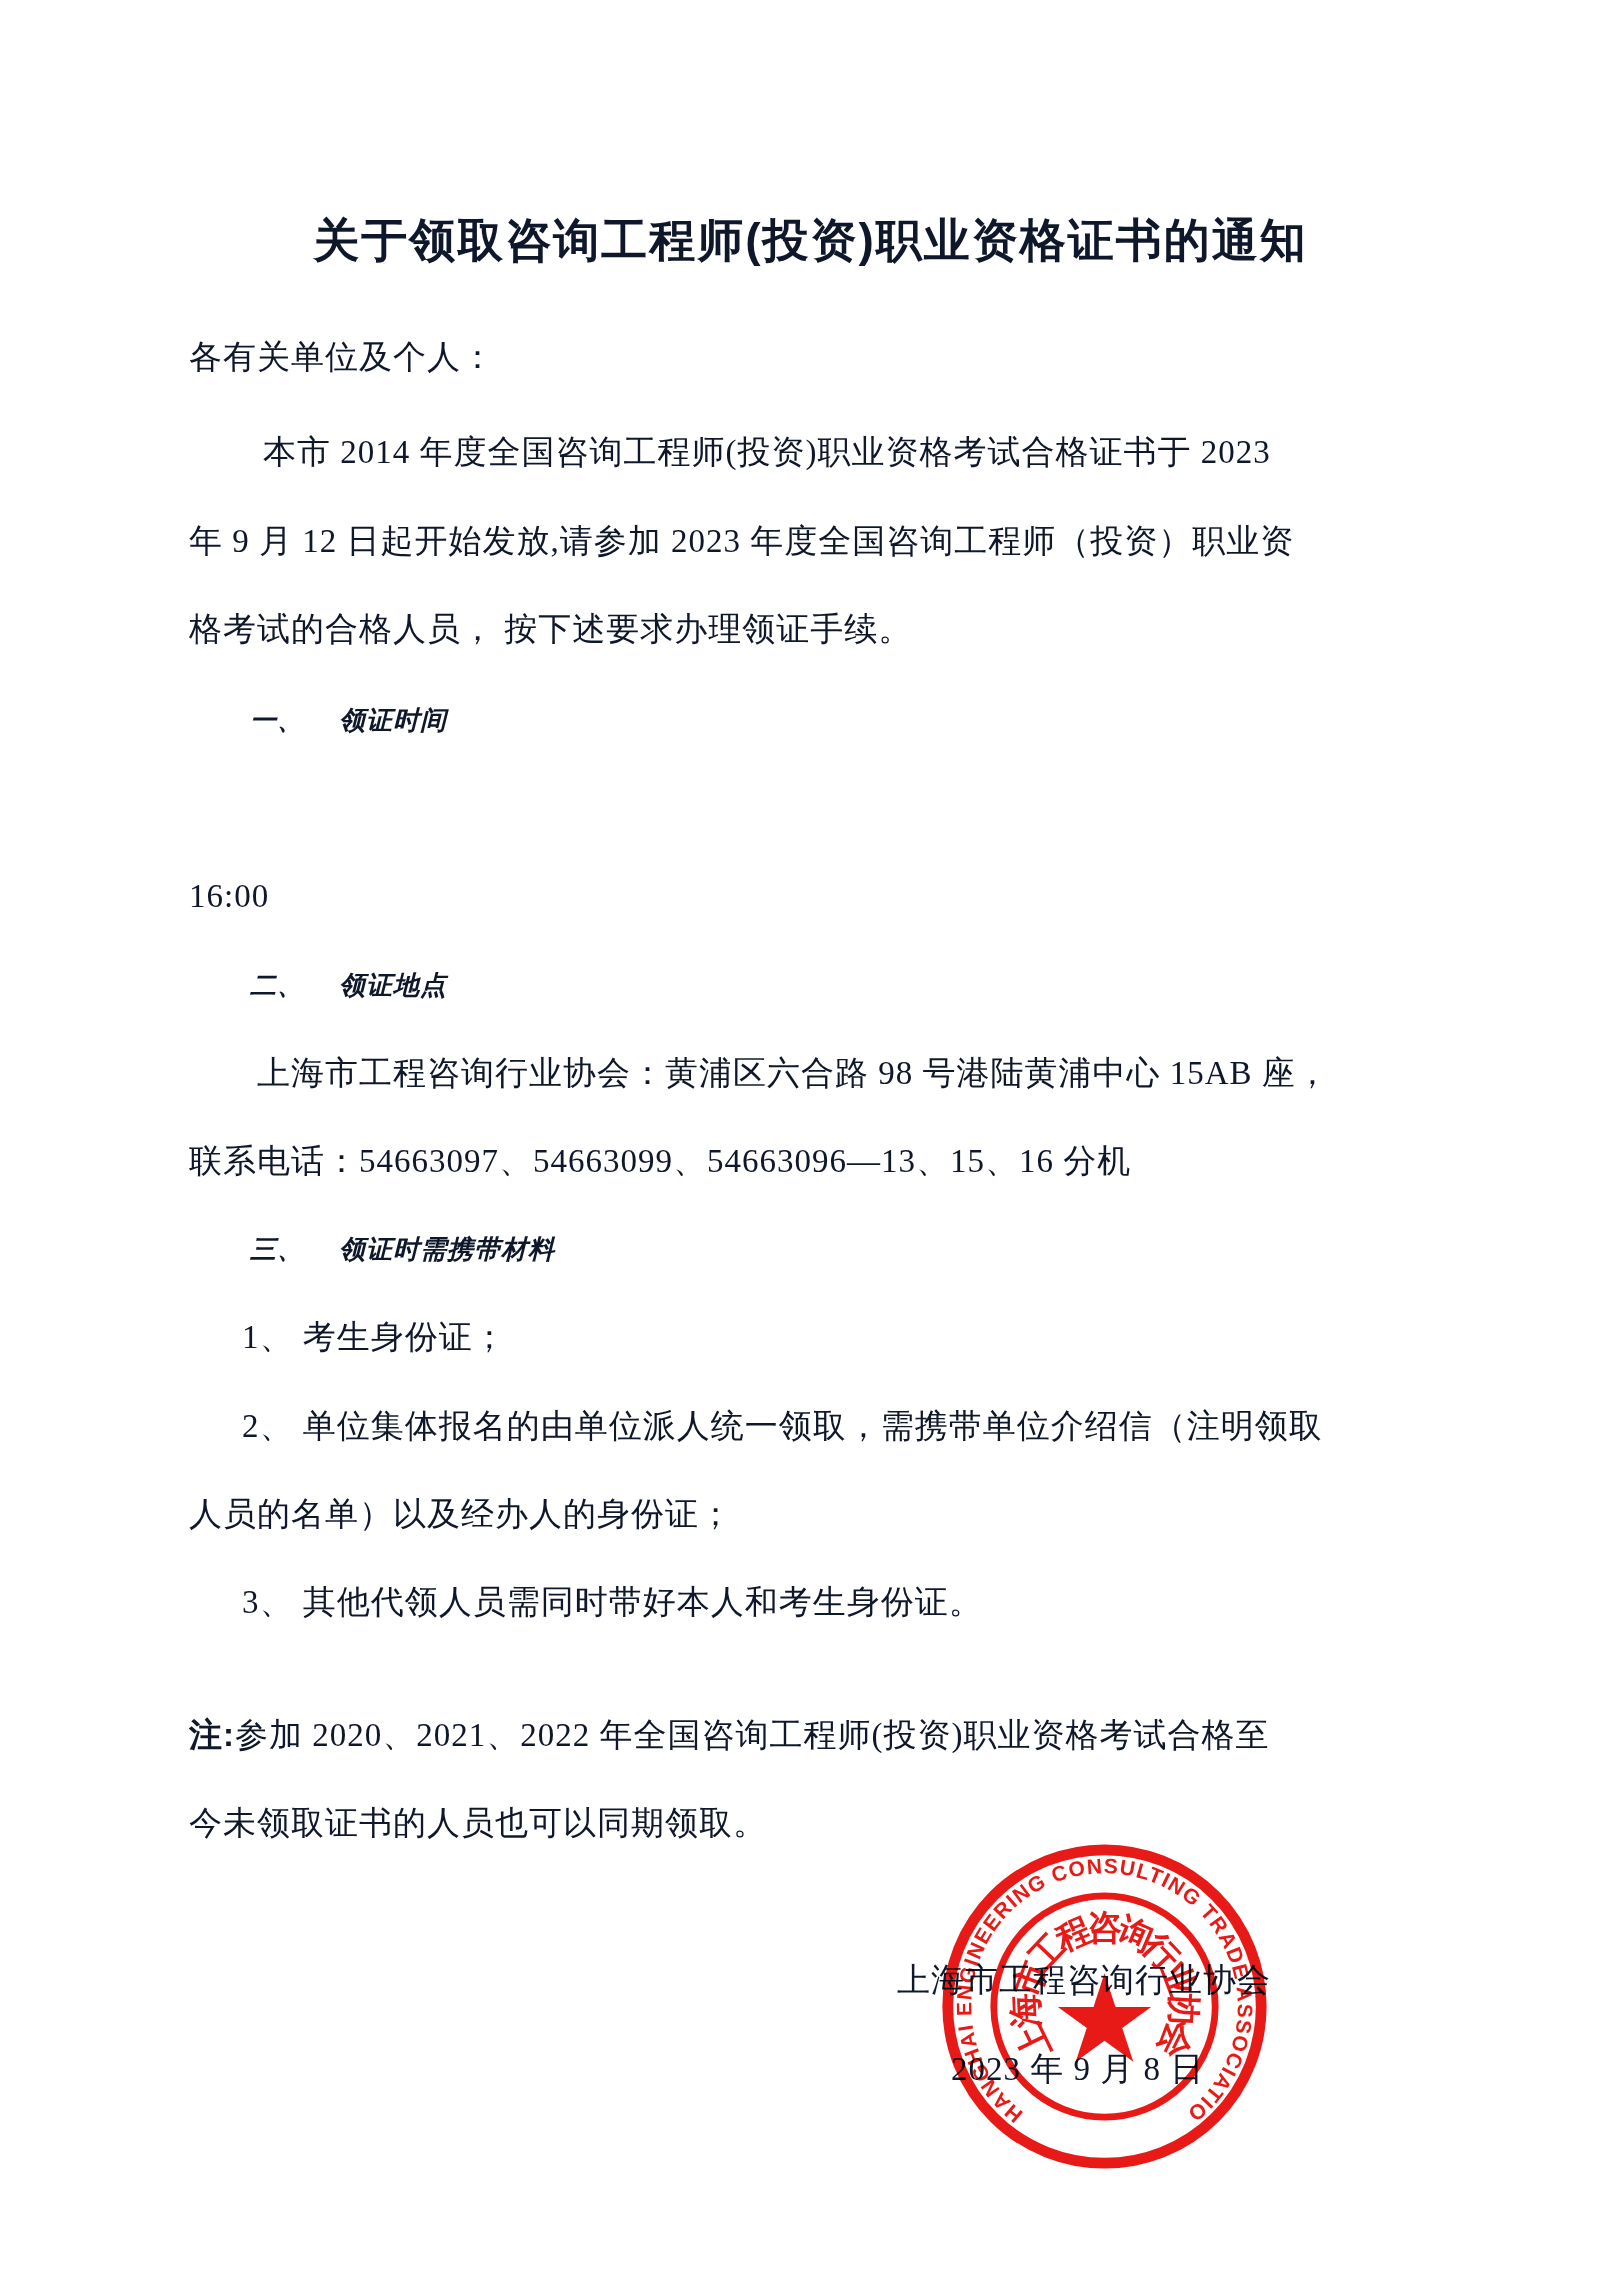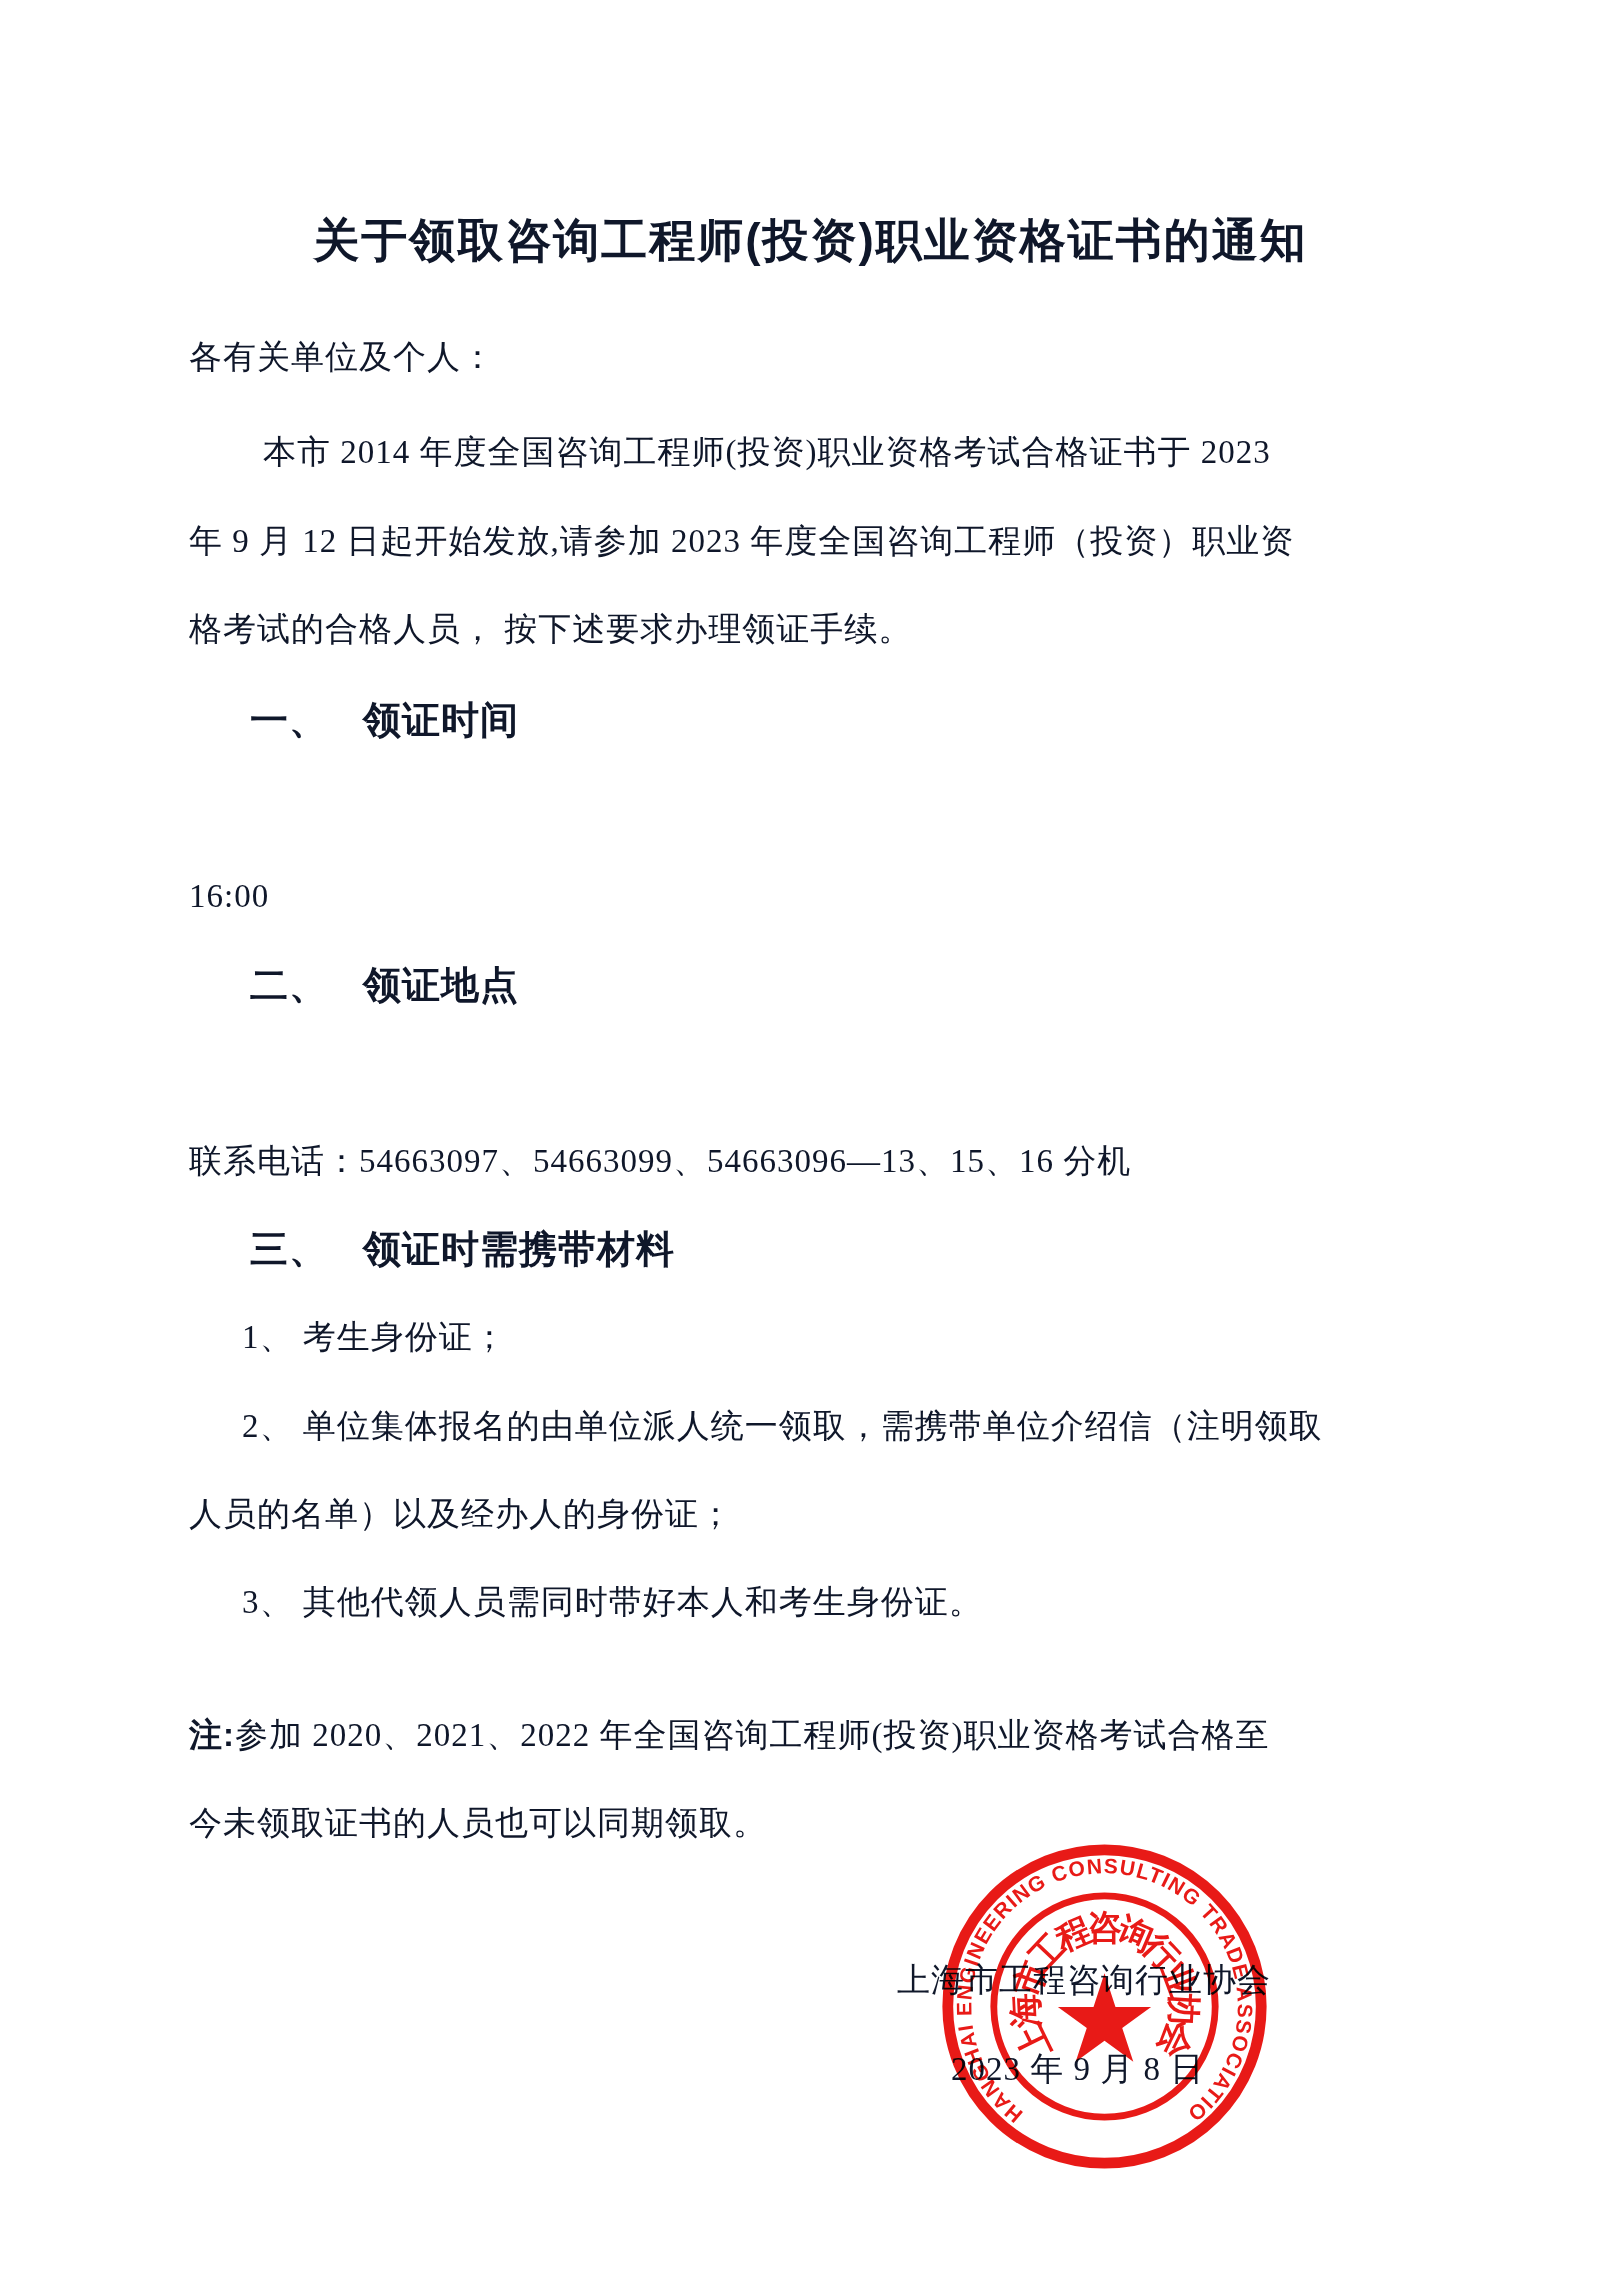--- a/index.html
+++ b/index.html
@@ -23,21 +23,22 @@
     top:210px;left:0;right:0;
     text-align:center;
     font-family:"Liberation Sans", sans-serif;
     font-weight:900;
     font-size:46px;
     letter-spacing:2px;
   }
   .heading{
     font-family:"Liberation Sans", sans-serif;
     font-weight:900;
-    font-size:38px;
+    font-size:26px;
+    font-style:italic;
   }
   .heading .h-title{margin-left:35px;}
   .note-label{
     font-family:"Liberation Sans", sans-serif;
     font-weight:900;
   }
   .stamp{
     position:absolute;
     left:937px;top:1839px;
     width:335px;height:335px;
@@ -56,20 +57,21 @@
   <div class="line" style="left:189px;top:333px;">各有关单位及个人：</div>
 
   <div class="line" style="left:263px;top:428px;">本市 2014 年度全国咨询工程师(投资)职业资格考试合格证书于 2023</div>
   <div class="line" style="left:189px;top:517px;">年 9 月 12 日起开始发放,请参加 2023 年度全国咨询工程师（投资）职业资</div>
   <div class="line" style="left:189px;top:605px;">格考试的合格人员， 按下述要求办理领证手续。</div>
 
   <div class="line heading" style="left:250px;top:696px;"><span>一、</span><span class="h-title">领证时间</span></div>
   <div class="line" style="left:189px;top:872px;">16:00</div>
 
   <div class="line heading" style="left:250px;top:961px;"><span>二、</span><span class="h-title">领证地点</span></div>
+  <div class="line" style="left:257px;top:1049px;">上海市工程咨询行业协会：黄浦区六合路 98 号港陆黄浦中心 15AB 座，</div>
   <div class="line" style="left:189px;top:1137px;">联系电话：54663097、54663099、54663096—13、15、16 分机</div>
 
   <div class="line heading" style="left:250px;top:1225px;"><span>三、</span><span class="h-title">领证时需携带材料</span></div>
   <div class="line" style="left:242px;top:1313px;">1、 考生身份证；</div>
   <div class="line" style="left:242px;top:1402px;">2、 单位集体报名的由单位派人统一领取，需携带单位介绍信（注明领取</div>
   <div class="line" style="left:189px;top:1490px;">人员的名单）以及经办人的身份证；</div>
   <div class="line" style="left:242px;top:1578px;">3、 其他代领人员需同时带好本人和考生身份证。</div>
 
   <div class="line" style="left:189px;top:1710px;"><span class="note-label">注:</span><span>参加 2020、2021、2022 年全国咨询工程师(投资)职业资格考试合格至</span></div>
   <div class="line" style="left:189px;top:1799px;">今未领取证书的人员也可以同期领取。</div>

